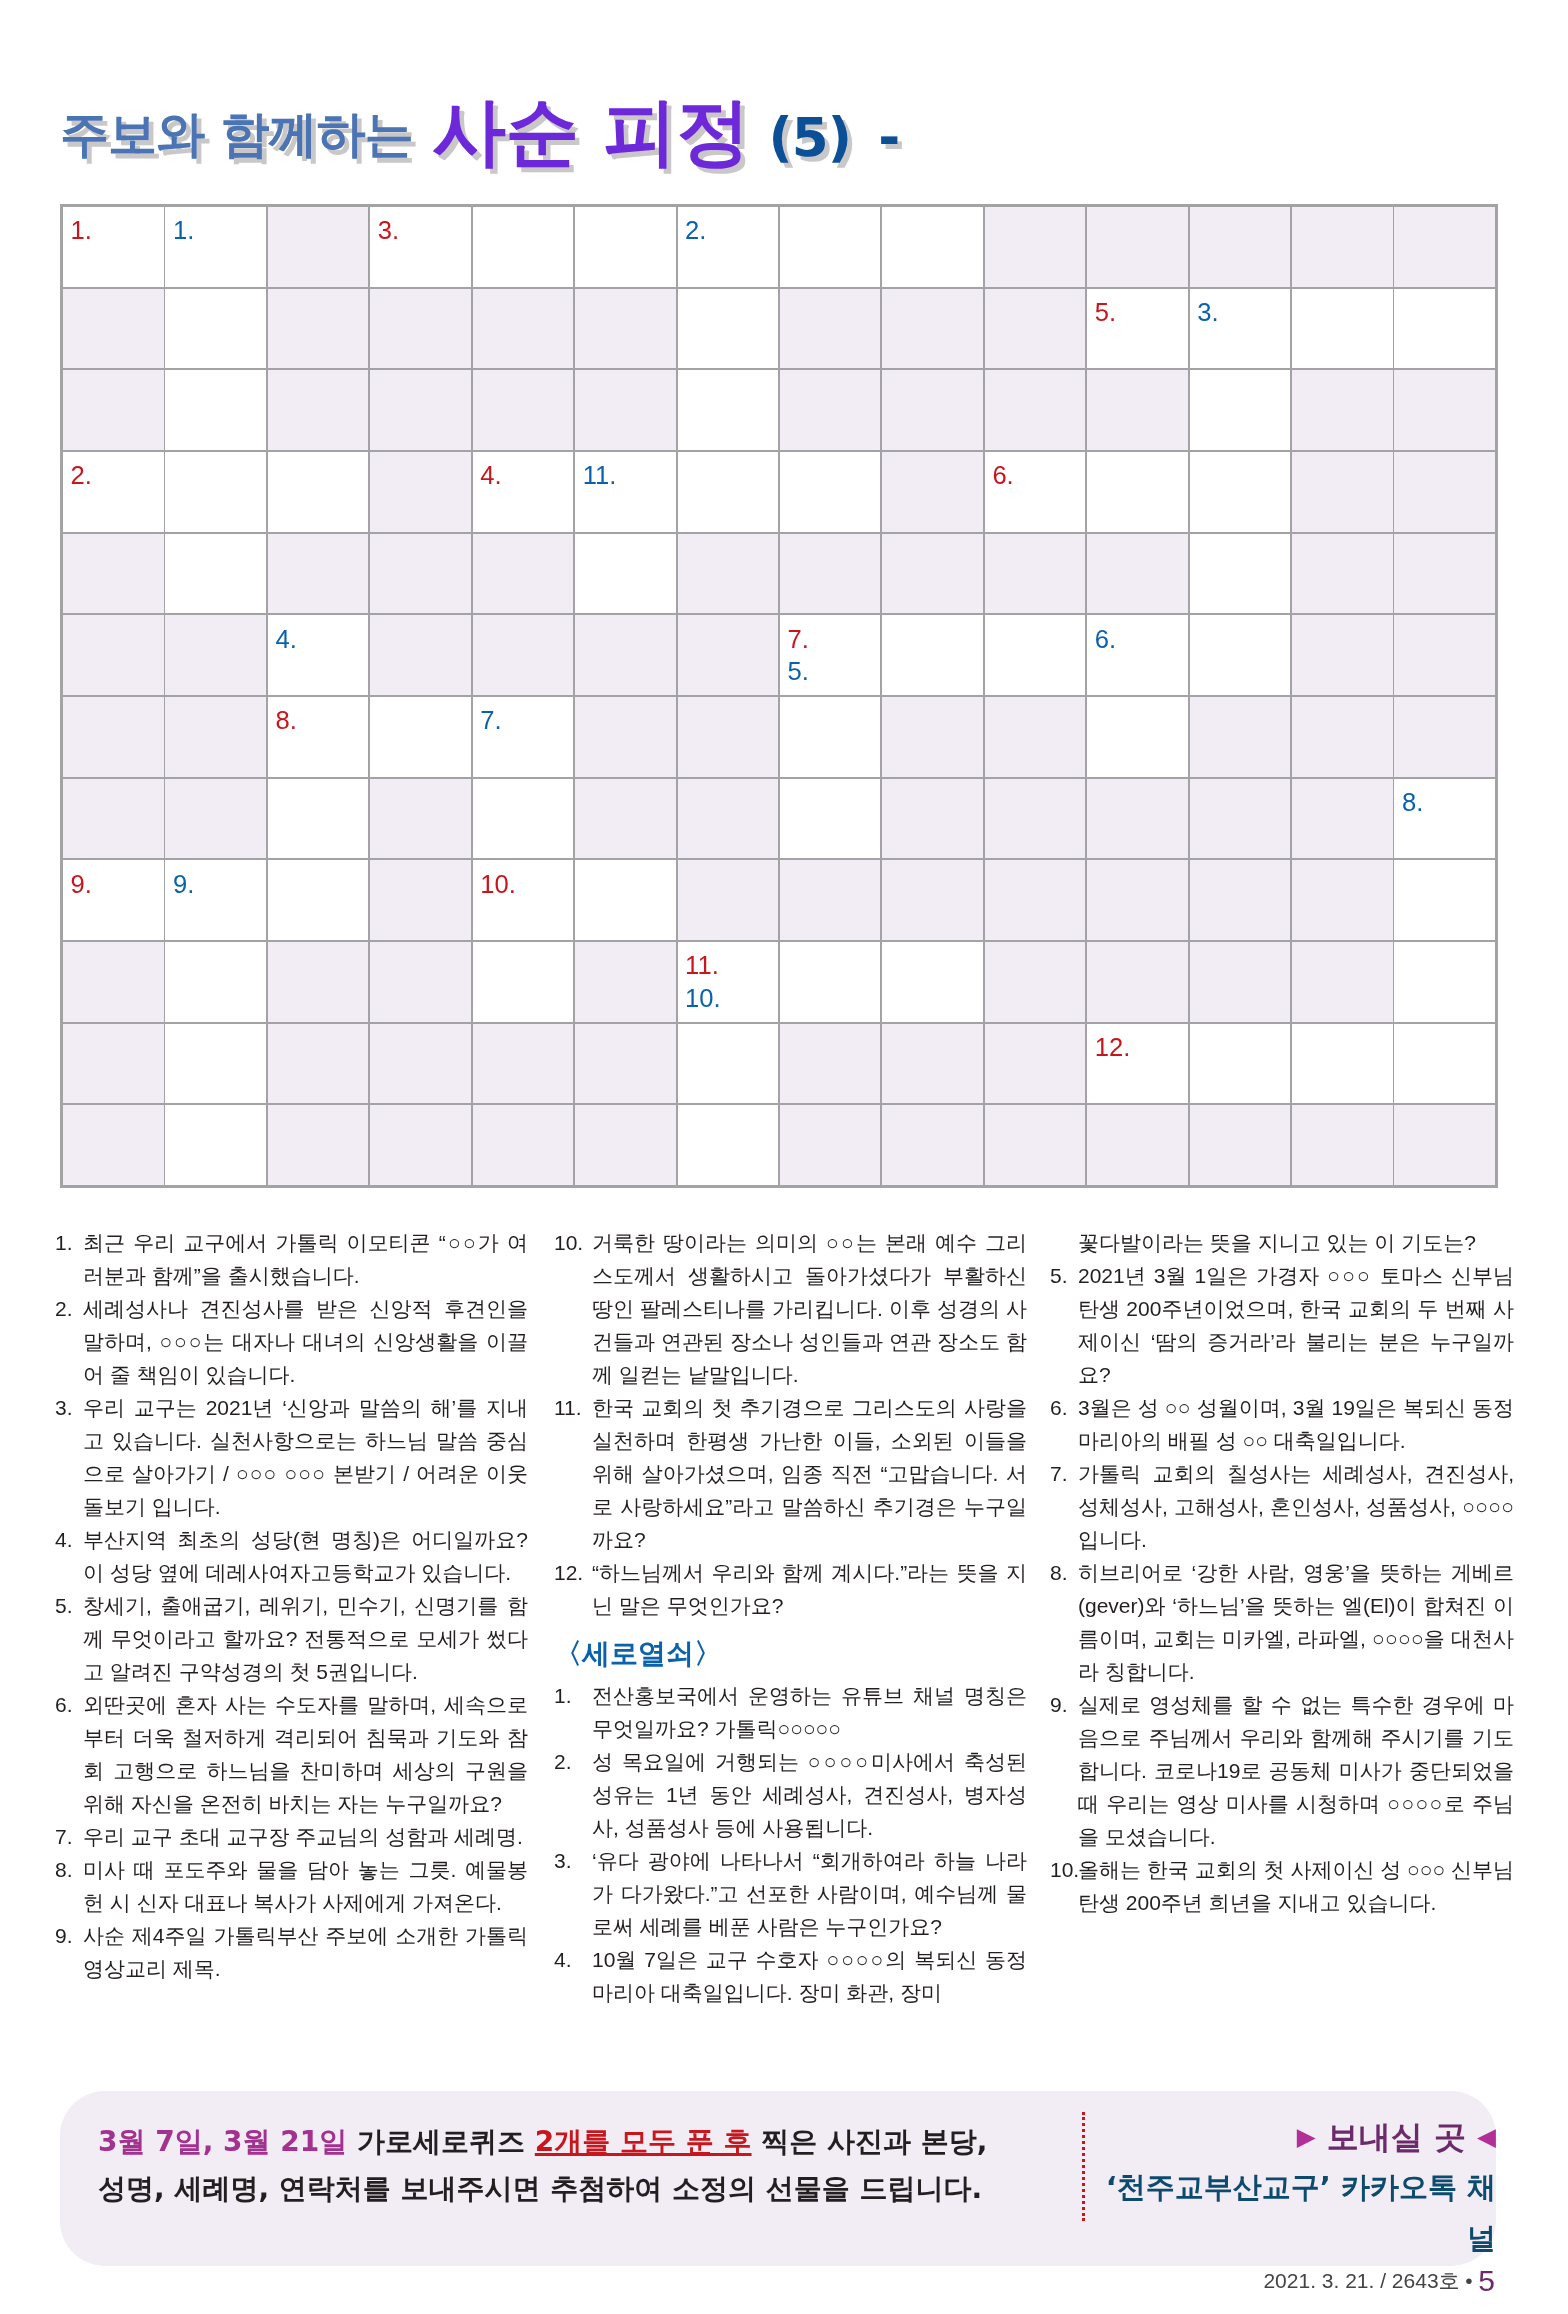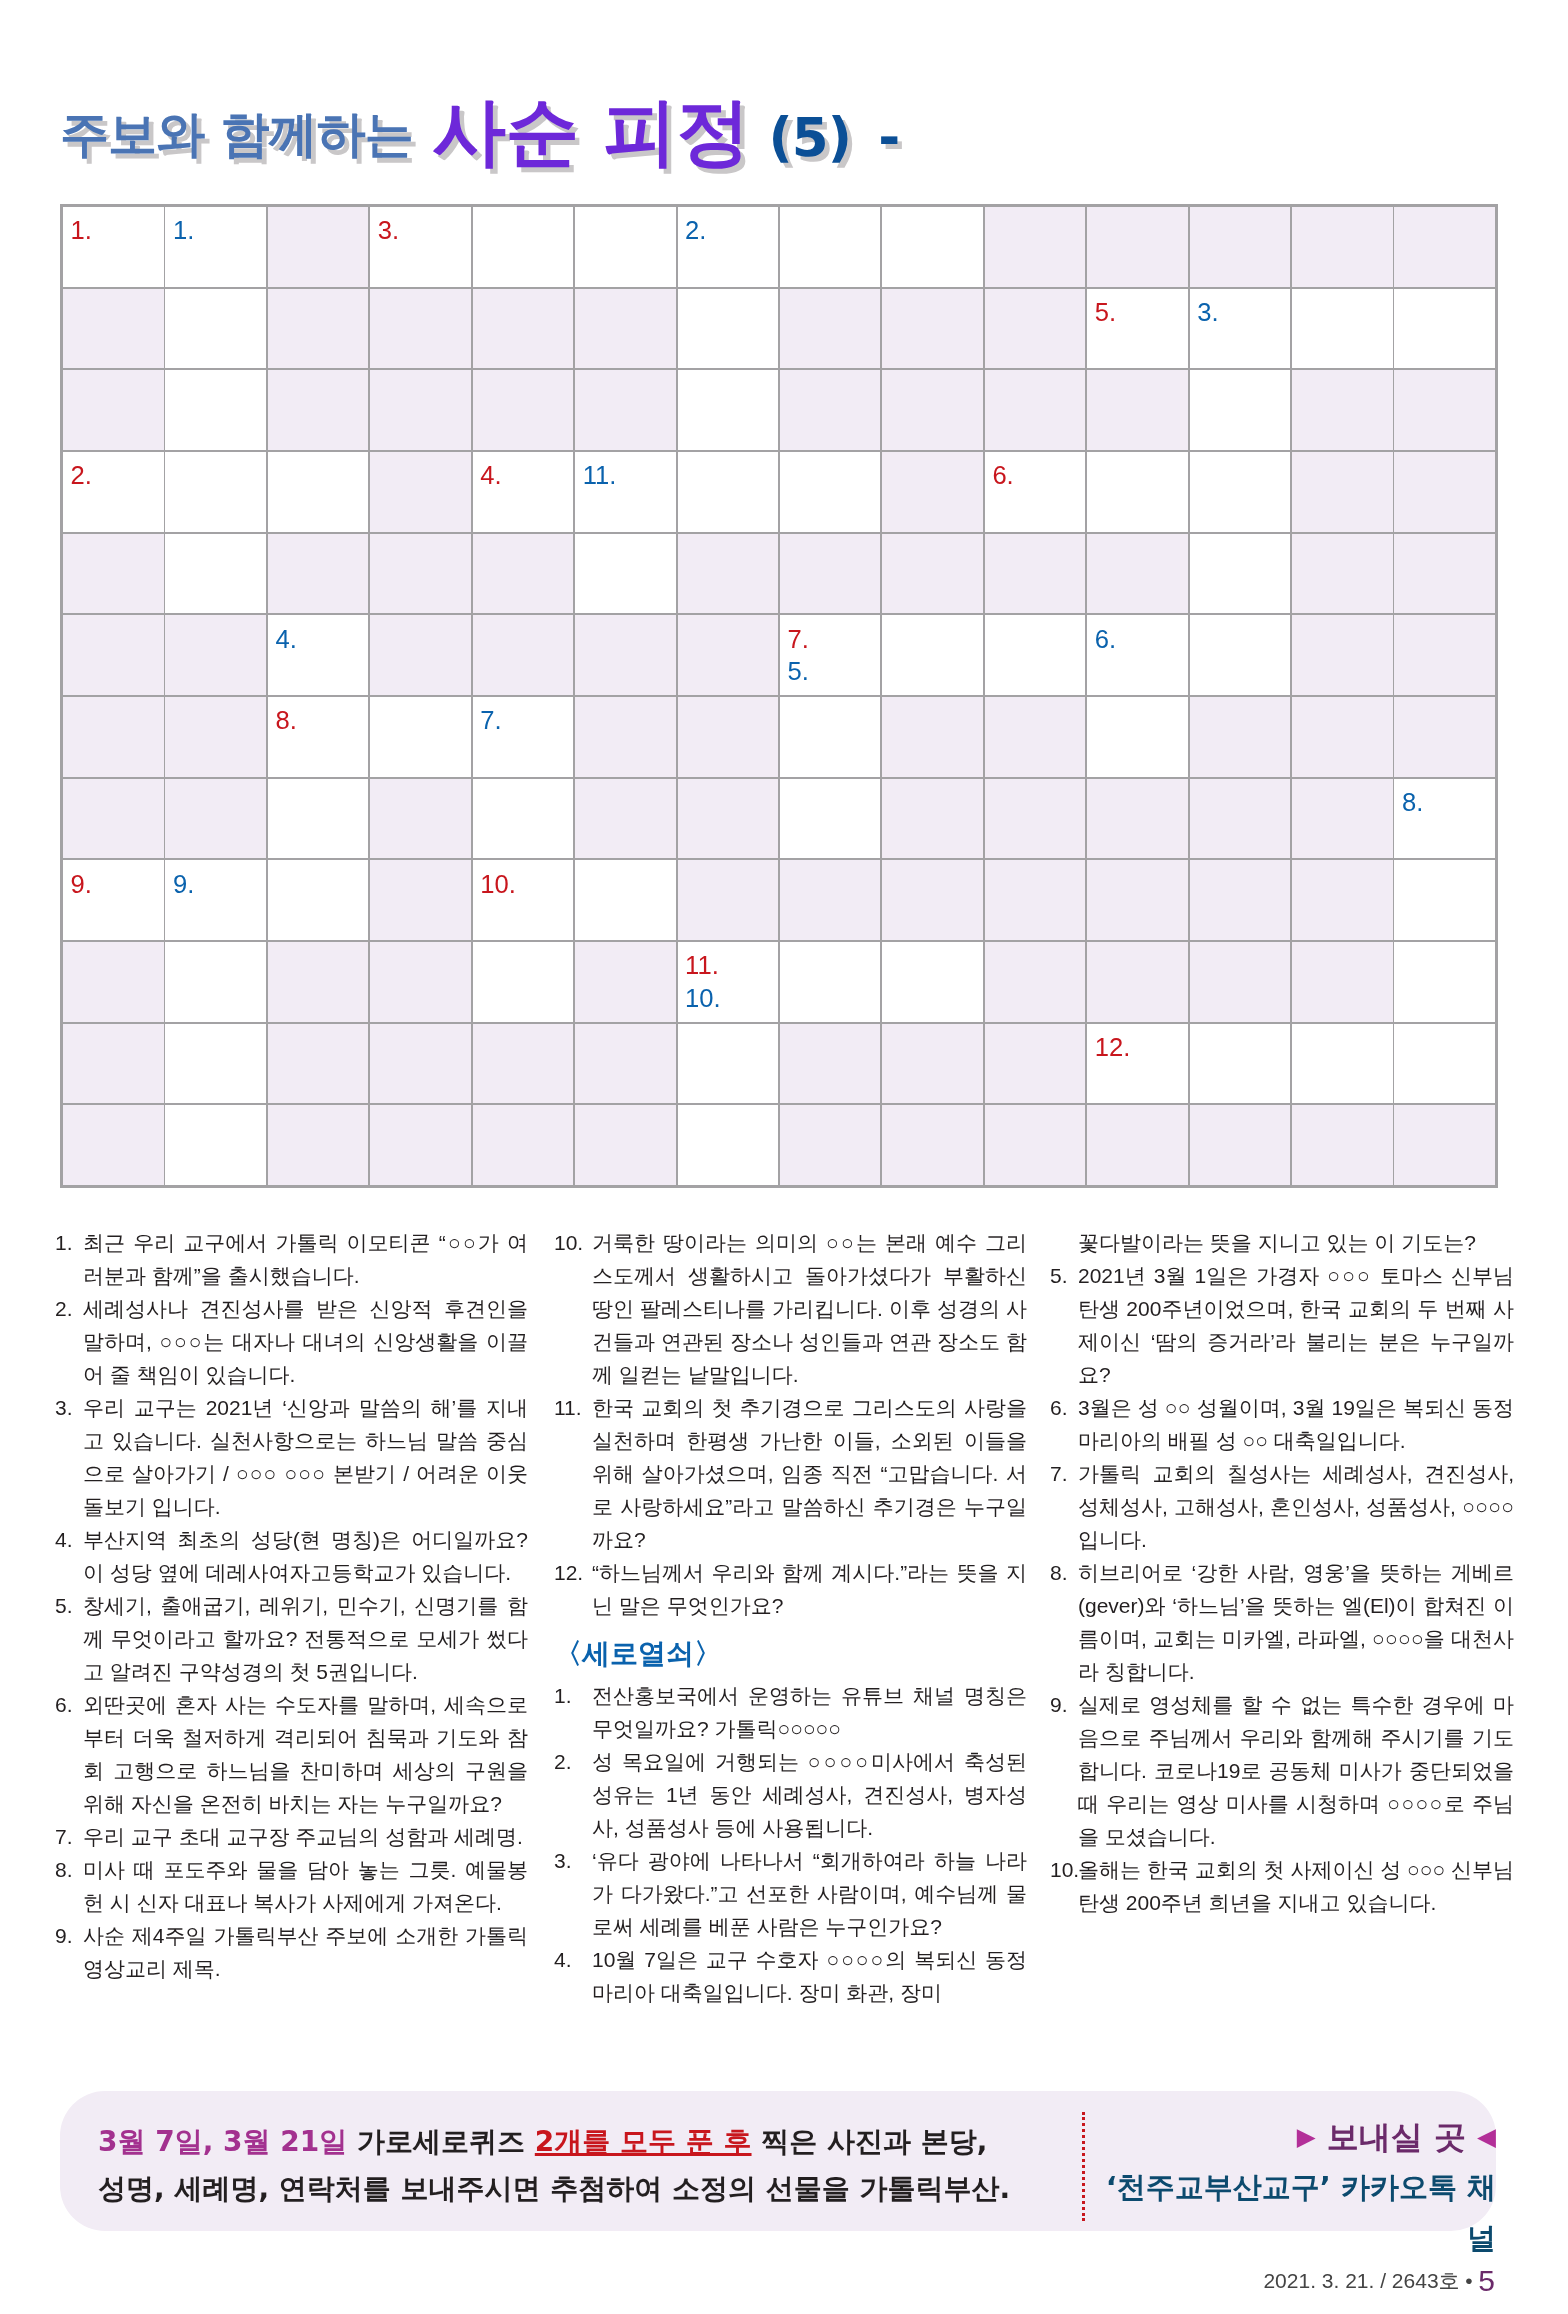--- a/index.html
+++ b/index.html
@@ -35,21 +35,21 @@
   .col1 { left:55px; } .col2 { left:554px; } .col3 { left:1050px; width:464px; }
   .sec-h { font-size:28px; font-weight:bold; line-height:38px; margin:0 0 5.7px 0; }
   .sec-h.red { color:#c8161d; } .sec-h.blue { color:#0a62ad; }
   .clue { display:flex; }
   .clue .n { flex:0 0 auto; width:28px; }
   .col2 .clue .n, .col3 .clue .n.w2 { width:38px; }
   .clue .t { flex:1; text-align:justify; }
   .gap-sec { height:13.2px; }
 
   
-  .banner { position:absolute; left:60px; top:2091px; width:1436px; height:140px;
+  .banner { position:absolute; left:60px; top:2091px; width:1436px; height:175px;
             background:#f2ecf5; border-radius:45px; }
   .b-left { position:absolute; left:38px; top:26.5px; width:956px; font-weight:bold;
             font-size:28px; line-height:47px; color:#231f20; white-space:nowrap; }
   .b-left .purple { color:#a3318f; }
   .b-left .red { color:#c8161d; text-decoration:underline; text-decoration-thickness:2.8px; }
   .b-div { position:absolute; left:1022px; top:21px; height:109px; border-left:3.8px dotted #c8161d; }
   .b-right { position:absolute; left:1027px; top:21px; width:409px; text-align:right; }
   .b-right .h { font-size:32px; font-weight:bold; color:#6b2a6a; line-height:49px; }
   .b-right .h .tri { color:#b32f98; font-size:24.6px; vertical-align:2.8px; }
   .b-right .s { font-size:29px; font-weight:bold; color:#0c4a6e; line-height:51px; }
@@ -394,21 +394,21 @@
         <span class="t">올해는 한국 교회의 첫 사제이신 성 ○○○ 신부님 탄생 200주년 희년을 지내고 있습니다.</span>
       </div>
     </div>
 </div>
 
 <div class="banner">
   <div class="b-left">
     <div>
       <span class="purple">3월 7일, 3월 21일</span><span> 가로세로퀴즈 </span><span class="red">2개를 모두 푼 후</span><span> 찍은 사진과 본당,</span>
     </div>
-    <div>성명, 세례명, 연락처를 보내주시면 추첨하여 소정의 선물을 가톨릭부산.</div>
+    <div>성명, 세례명, 연락처를 보내주시면 추첨하여 소정의 선물을 드립니다.</div>
   </div>
   <div class="b-div"></div>
   <div class="b-right">
     <div class="h">
       <span class="tri">▶</span>
       <span>보내실 곳</span>
       <span class="tri">◀</span>
     </div>
     <div class="s">‘천주교부산교구’ 카카오톡 채널</div>
   </div>

